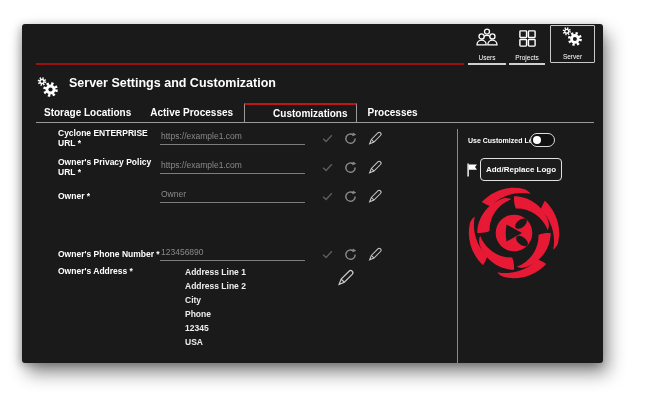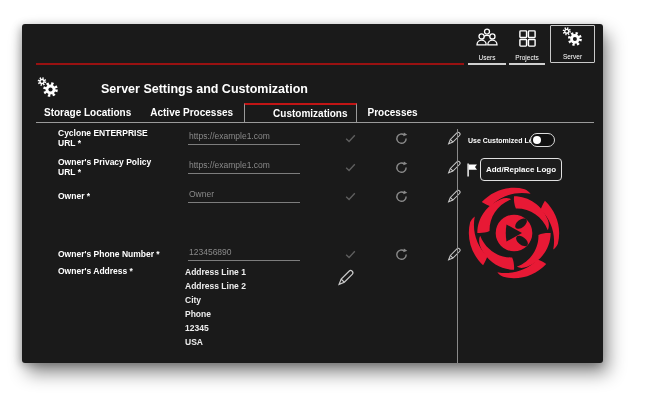--- a/index.html
+++ b/index.html
@@ -16,33 +16,33 @@
   .nav-item { position: absolute; top: 2px; height: 39px; display: flex; flex-direction: column;
     align-items: center; justify-content: flex-end; border-bottom: 2px solid #cfcfcf;
     cursor: pointer; }
   .nav-users { left: 446px; width: 38px; }
   .nav-projects { left: 487px; width: 36px; }
   .nav-label { color: #fff; font-size: 6.5px; margin: 2px 0 2px; }
   .server-box { position: absolute; left: 528px; top: 1px; width: 45px; height: 38px;
     border: 1px solid #c9c9c9; border-radius: 1px; display: flex; flex-direction: column;
     align-items: center; justify-content: center; cursor: pointer; }
   
-  .section-head { position: absolute; left: 14px; top: 52px; display: flex; align-items: center; gap: 32px; }
+  .section-head { position: absolute; left: 14px; top: 52px; display: flex; align-items: flex-start; }
   .section-title { color: #fff; font-size: 12.5px; font-weight: 600; margin-left: 9px; }
   
   .tabs { position: absolute; left: 14px; top: 79px; height: 19px; display: flex; }
   .tab { color: #fff; font-size: 10px; font-weight: 700; padding: 4px 8px 0; margin-right: 3px;
     cursor: pointer; white-space: nowrap; }
   .tab.active { border-top: 2px solid #c11515; border-left: 1px solid #9a9a9a;
     border-right: 1px solid #9a9a9a; padding-top: 3px; padding-left: 28px; }
   .tab-rule { position: absolute; left: 14px; top: 98px; width: 558px; height: 1px;
     background: #9a9a9a; }
   
   .row { position: absolute; left: 36px; width: 330px; height: 22px; display: flex;
-    align-items: center; gap: 28px; }
+    align-items: center; }
   .row-label { flex: 0 0 102px; color: #fff; font-size: 8.5px; font-weight: 700; }
   .row-input { width: 145px; background: transparent; border: none;
     border-bottom: 1px solid #7d7d7d; color: #b9b9b9; font-size: 8.5px; padding: 0 0 3px 1px;
     font-family: "Liberation Sans", sans-serif; outline: none; }
   .row-input::placeholder { color: #8a8a8a; opacity: 1; }
   .icon-btn { display: inline-flex; align-items: center; justify-content: center;
     cursor: pointer; }
   .ic-check { margin-left: 17px; }
   .ic-refresh { margin-left: 11px; }
   .ic-pencil { margin-left: 10px; }

